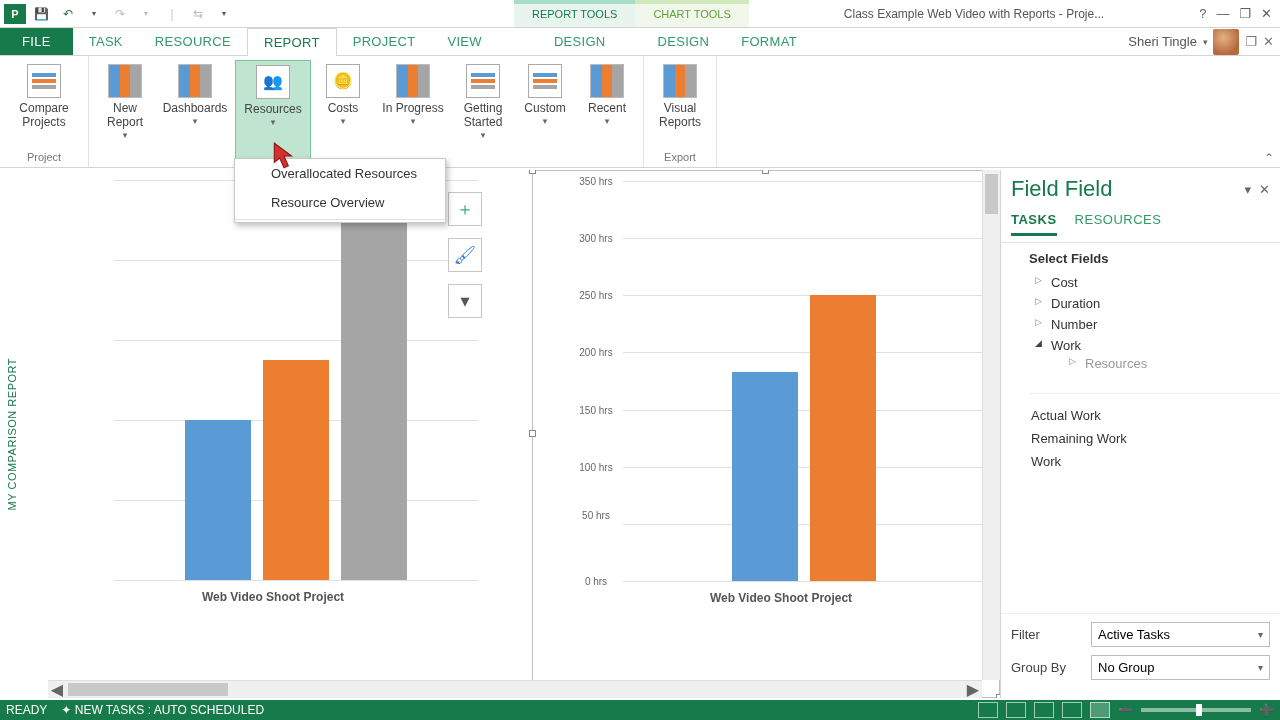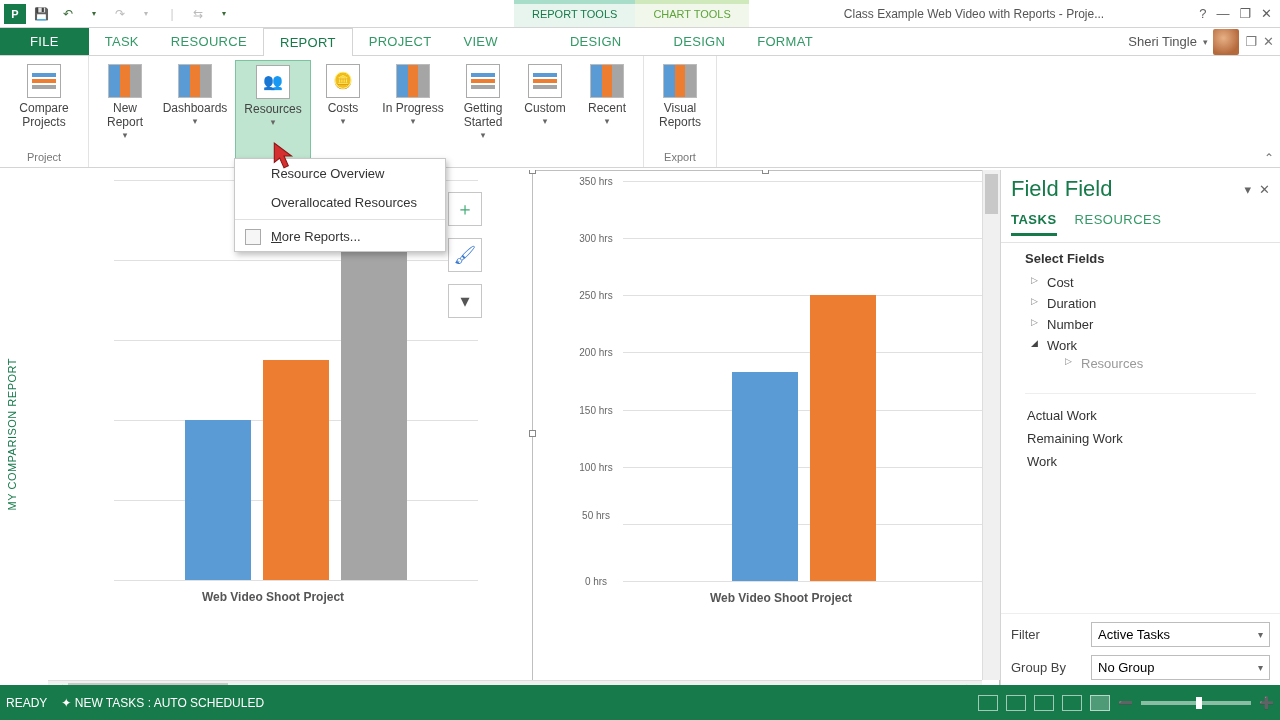--- a/index.html
+++ b/index.html
@@ -13,21 +13,21 @@
 .ctx-tab { padding: 4px 18px 0; font-size: 11px; text-align: center; }
 .ctx-report { color: #167a4a; border-top: 4px solid #a8ddc9; background: #e8f5ef; }
 .ctx-chart  { color: #5ea33a; border-top: 4px solid #cfe9bd; background: #f1f8eb; }
 .qa-title { flex: 1; display: flex; align-items: center; justify-content: center; color: #555; padding: 0 8px; white-space: nowrap; overflow: hidden; }
 .qa-right { display: flex; align-items: center; gap: 10px; padding-right: 8px; color: #5f5f5f; }
 .winbtn { cursor: pointer; font-size: 13px; }
 
 
 .tabs-row { display: flex; align-items: stretch; height: 28px; border-bottom: 1px solid #d4d4d4; font-size: 13px; }
 .tab { padding: 0 16px; display: flex; align-items: center; color: #339966; cursor: pointer; text-transform: uppercase; letter-spacing: .3px; }
-.tab.file { background: #167a4a; color: #fff; padding: 0 30px; }
+.tab.file { background: #167a4a; color: #fff; padding: 0 22px; }
 .tab.active { background: #fff; color: #167a4a; border-top: 1px solid #d4d4d4; border-left: 1px solid #d4d4d4; border-right: 1px solid #d4d4d4; margin-bottom: -1px; }
 .tabs-row .spacer { flex: 1; }
 .tabs-user { display: flex; align-items: center; gap: 6px; padding-right: 6px; color: #555; font-size: 13px; }
 .avatar { width: 26px; height: 26px; border-radius: 2px; background: radial-gradient(circle at 40% 35%, #e7b086, #b56a3c 70%); }
 .tabs-user .winbtn { color: #777; }
 
 
 .ribbon { display: flex; height: 112px; border-bottom: 1px solid #d4d4d4; background: #fff; position: relative; }
 .rgroup { border-right: 1px solid #e3e3e3; padding: 4px 6px 2px; display: flex; flex-direction: column; }
 .rgroup .btns { flex: 1; display: flex; gap: 2px; }
@@ -97,37 +97,37 @@
 .hscroll .thumb { position:absolute; top:2px; bottom:2px; left:2px; width:160px; background:#c8c8c8; }
 
 
 .pane { width: 280px; border-left: 1px solid #d4d4d4; display: flex; flex-direction: column; font-size: 13px; background:#fff; }
 .pane-head { display: flex; align-items: center; padding: 6px 10px 2px; }
 .pane-head h2 { font-size: 22px; font-weight: 400; color: #167a4a; flex: 1; }
 .pane-head .pbtn { color: #666; cursor: pointer; margin-left: 8px; font-size: 13px; }
 .pane-tabs { display: flex; gap: 18px; padding: 8px 10px 6px; border-bottom: 1px solid #e3e3e3; }
 .ptab { font-size: 13px; color: #339966; letter-spacing: .5px; cursor: pointer; padding-bottom: 6px; }
 .ptab.active { color: #167a4a; font-weight: 600; border-bottom: 3px solid #167a4a; }
-.pane-body { flex: 1; overflow: hidden; padding: 8px 24px; }
+.pane-body { flex: 1; overflow: hidden; padding: 8px 0; margin-left: 28px; }
 .sec-title { font-weight: 600; color: #333; margin-bottom: 6px; }
 .tree { list-style: none; margin-left: 6px; }
 .tree li { padding: 3px 0 3px 16px; position: relative; color: #333; cursor: pointer; }
 .tree li::before { content: "▷"; position: absolute; left: 0; top: 3px; font-size: 9px; color: #888; }
 .tree li.open::before { content: "◢"; color: #444; }
 .tree .child { margin-left: 18px; }
 .selected-list { margin-top: 16px; border-top: 1px solid #eee; padding-top: 10px; }
 .selected-list div { padding: 4px 2px; color: #333; }
 .pane-controls { padding: 8px 10px 10px; border-top: 1px solid #eee; }
 .ctrl-row { display: flex; align-items: center; margin-bottom: 8px; }
 .ctrl-row label { width: 80px; color: #444; }
 .ctrl-row .select { flex: 1; border: 1px solid #bdbdbd; padding: 4px 6px; display: flex; justify-content: space-between; align-items: center; background: #fff; cursor: pointer; }
 .ctrl-row .select .chev { color: #666; font-size: 10px; }
 
 
-.status { position: absolute; left: 0; right: 0; bottom: 0; height: 35px; background: #167a4a; color: #fff; display: flex; align-items: center; font-size: 12px; padding: 0 6px; }
+.status { position: absolute; left: 0; right: 0; bottom: 0; height: 20px; background: #167a4a; color: #fff; display: flex; align-items: center; font-size: 12px; padding: 0 6px; }
 .status .sleft { display: flex; align-items: center; gap: 14px; }
 .status .sright { margin-left: auto; display: flex; align-items: center; gap: 8px; }
 .status .vbtn { width: 20px; height: 16px; border: 1px solid rgba(255,255,255,.6); cursor: pointer; }
 .status .zoom-track { width: 110px; height: 4px; background: rgba(255,255,255,.5); position: relative; }
 .status .zoom-track .zt { position:absolute; top:-4px; left:50%; width:6px; height:12px; background:#fff; }
 .status .sicon { font-size: 12px; }
 
 
 .handles span.tl{top:-4px;left:-4px}.handles span.tr{top:-4px;right:-4px}
 .handles span.bl{bottom:-4px;left:-4px}.handles span.br{bottom:-4px;right:-4px}
@@ -255,27 +255,23 @@
 Reports</span>
       </div>
     </div>
     <div class="rgroup-label">Export</div>
   </div>
 
   <span class="ribbon-collapse">⌃</span>
 </div>
 
 <div class="dropdown">
+  <div class="ditem">Overallocated Resources</div>
   <div class="ditem">Resource Overview</div>
-  <div class="ditem">Overallocated Resources</div>
   <div class="dsep"></div>
-  <div class="ditem">
-    <span class="dicon"></span>
-    <span><span class="underline">M</span>ore Reports...</span>
-  </div>
 </div>
 
 <div class="cursor">
   <svg viewBox="0 0 20 26">
       <path d="M1 1 L1 19 L6 15 L10 24 L14 22 L10 13 L17 13 Z" fill="#d62f2f" stroke="#8a1616" stroke-width="1"></path>
     </svg>
 </div>
 
 <div class="float-btns">
   <div class="fbtn">＋</div>

